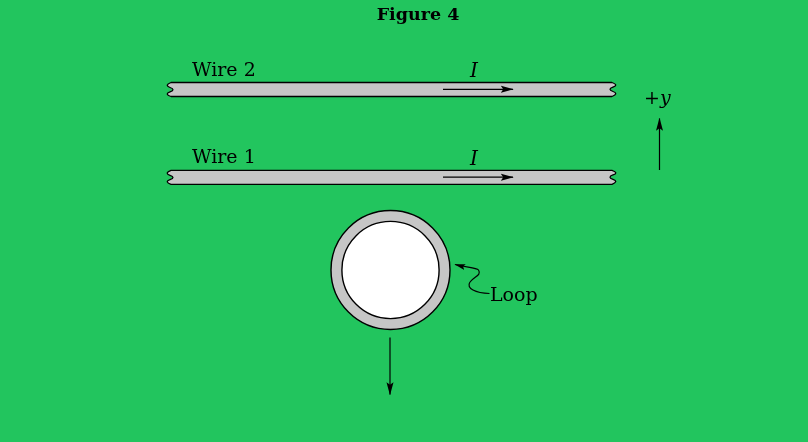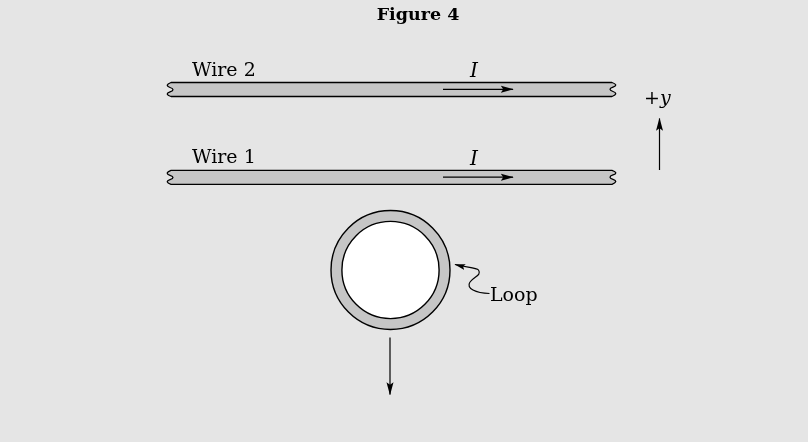--- a/index.html
+++ b/index.html
@@ -4,21 +4,21 @@
 <style>
   html, body {
     margin: 0;
     padding: 0;
     background: #ffffff;
   }
   .stage {
     position: relative;
     width: 808px;
     height: 442px;
-    background: #e5e5e5;
+    background: #22c55e;
     overflow: hidden;
     font-family: "DejaVu Serif", serif;
   }
   svg text {
     font-family: "DejaVu Serif", serif;
     fill: #000000;
   }
   .fig-title {
     font-size: 17.5px;
     font-weight: bold;

